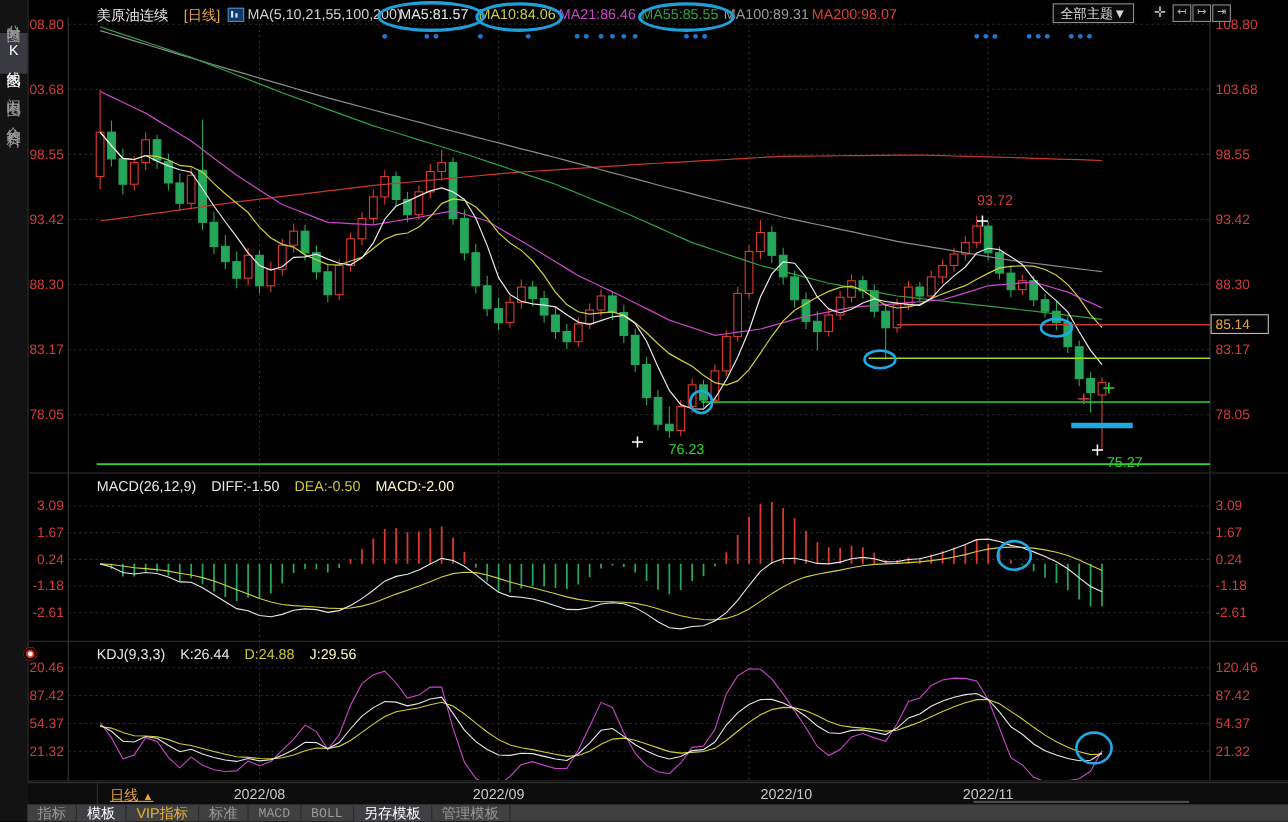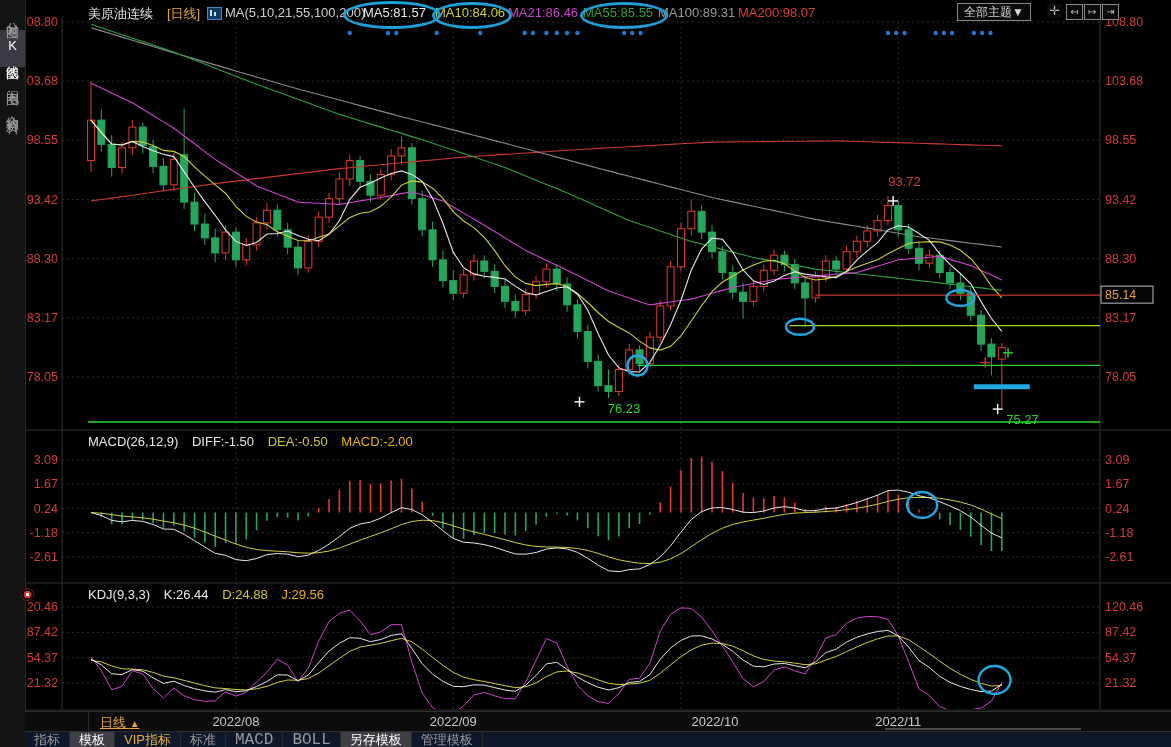--- a/index.html
+++ b/index.html
@@ -22,39 +22,39 @@
   .ind-icon:after{content:"";position:absolute;left:6px;top:4px;width:2px;height:4px;background:#cfe3ff;}
   .hl-ellipse{position:absolute;border:3px solid #1e9fd8;border-radius:50%;z-index:7;pointer-events:none;}
   #theme-btn{position:absolute;top:3px;left:932px;border:1px solid #8a8a8a;color:#d8d8d8;background:#0a0a0a;
              padding:0 6px;height:16px;line-height:16px;font-size:12px;cursor:pointer;}
   .tool-icon{position:absolute;top:4px;width:15px;height:14px;border:1px solid #8a8a8a;color:#b8b8b8;
              font-size:10px;line-height:14px;text-align:center;cursor:pointer;background:#0a0a0a;}
   .tool-icon.noborder{border:none;font-size:13px;}
   
   .panel-header{position:absolute;z-index:4;font-size:13px;white-space:nowrap;}
   .panel-header span{margin-right:10px;}
-  .c-white{color:#e8e8e8;}.c-yellow{color:#cfc934;}.c-magenta{color:#eab308;}
+  .c-white{color:#e8e8e8;}.c-yellow{color:#cfc934;}.c-magenta{color:#fef9c3;}
   
   #kdj-gear{position:absolute;left:21px;top:588px;width:11px;height:11px;border-radius:50%;
             background:radial-gradient(circle,#fff 0 2px,#d83028 2px 4px,#000 4px);border:1px dotted #d83028;z-index:5;}
   
   #date-row{position:absolute;left:25px;top:711px;width:1146px;height:20px;background:#0c0c0c;
             border-top:1px solid #2e2e2e;z-index:5;font-size:13px;}
   #period-label{position:absolute;left:75px;top:2px;color:#e8a33d;cursor:pointer;text-decoration:underline;}
   #period-label .caret{font-size:10px;}
   .date-label{position:absolute;top:2px;color:#c8c8c8;transform:translateX(-50%);}
   #scroll-indicator{position:absolute;left:860px;top:16px;width:196px;height:2px;background:#4a4a4a;cursor:pointer;}
   .drow-div{position:absolute;top:0;width:1px;height:20px;background:#2e2e2e;}
   
-  #tab-bar{position:absolute;left:25px;top:731px;width:1146px;height:16px;background:#0f172a;
+  #tab-bar{position:absolute;left:25px;top:731px;width:1146px;height:16px;background:#404040;
            border-top:1px solid #2e2e2e;z-index:5;display:flex;align-items:stretch;font-size:13px;}
   .b-tab{color:#9a9a9a;padding:0 9px;line-height:16px;cursor:pointer;border-right:1px solid #2a2a2a;}
   .b-tab.active{background:#3f3f46;color:#ffffff;}
   .b-tab.vip{color:#e8b23a;}
-  .b-tab.mono{font-family:"Liberation Mono","DejaVu Sans Mono",monospace;font-size:16px;}
+  .b-tab.mono{font-family:"Liberation Mono","DejaVu Sans Mono",monospace;font-size:12px;}
 </style>
 </head>
 <body>
 
 <div id="app">
 
   <svg id="chart-svg" width="1171" height="712">
       <defs>
         <clipPath id="clipMain">
           <rect x="62" y="14" width="1038" height="416"></rect>

